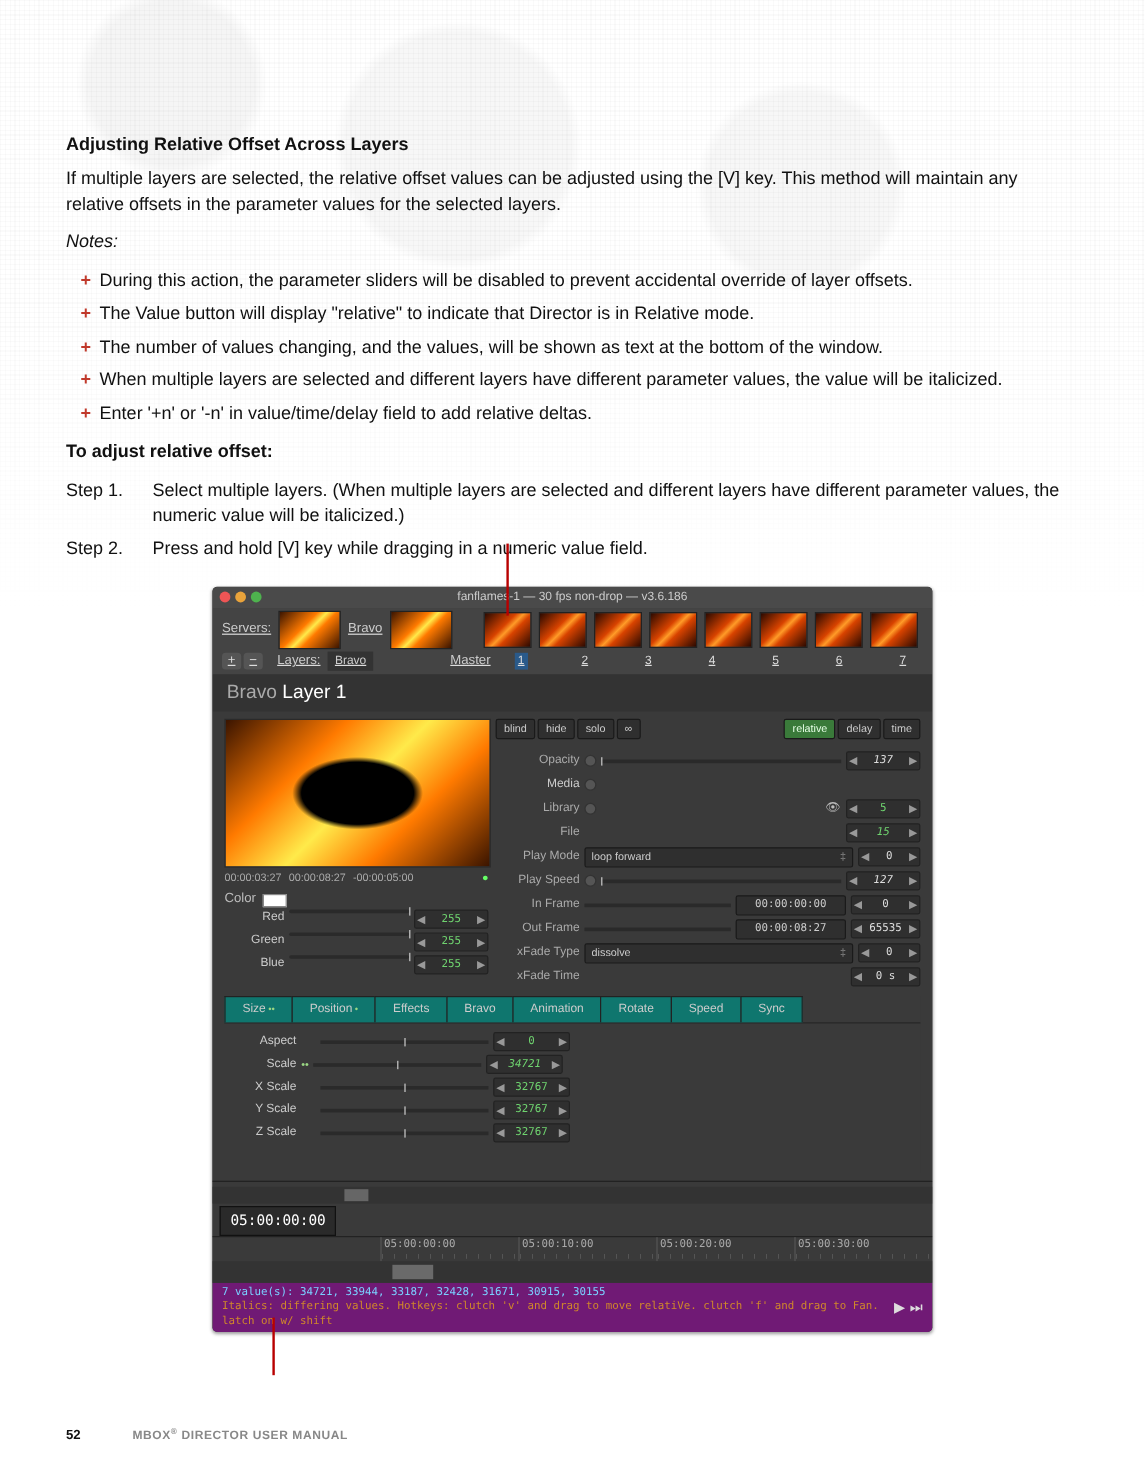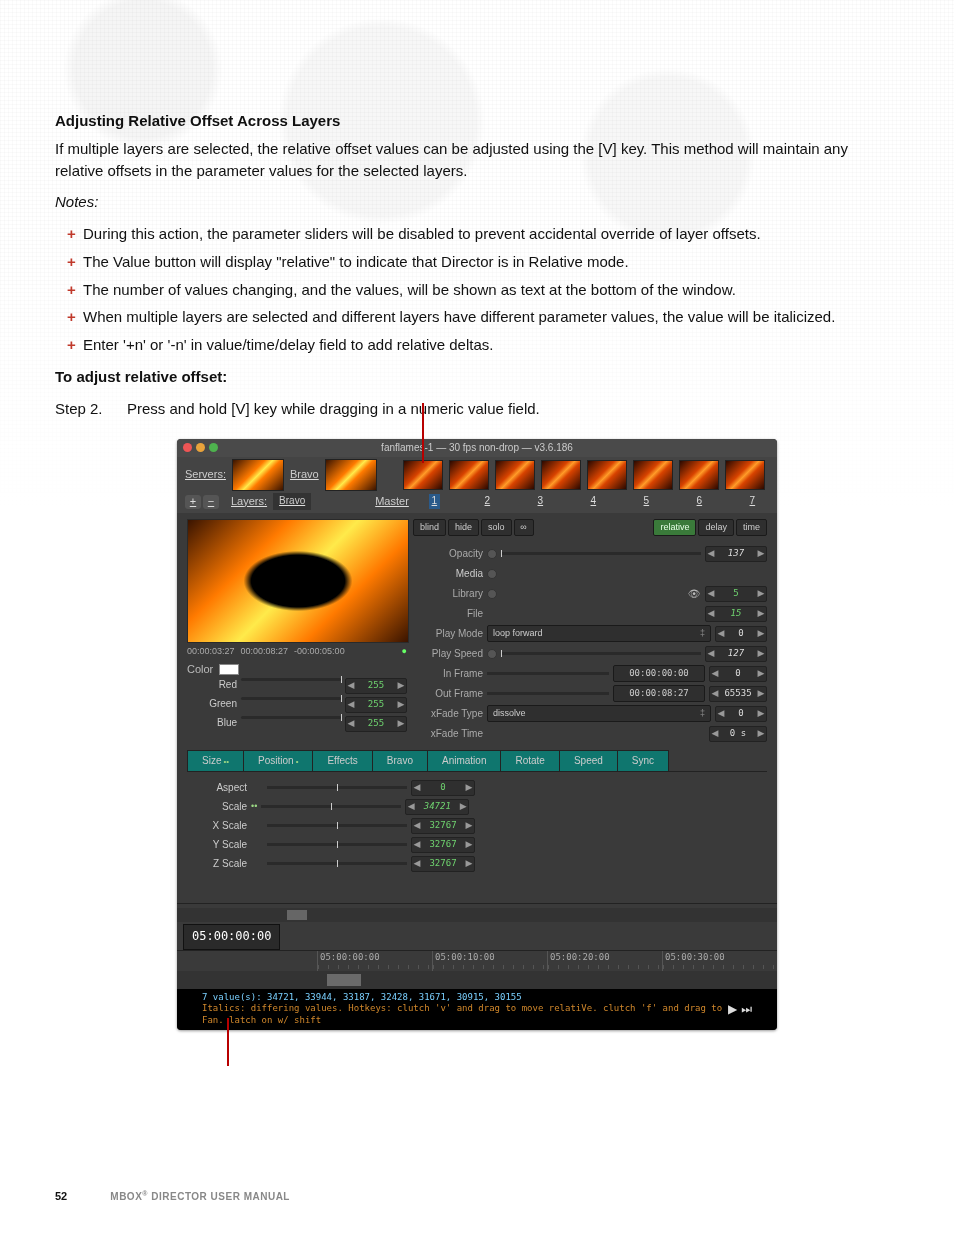--- a/index.html
+++ b/index.html
@@ -86,21 +86,21 @@
   .timeline { background:#3a3a3a; border-top:1px solid #222; padding-top:4px; }
   .tl-top { height:14px; background:#333; position:relative; }
   .tl-seg { position:absolute; background:#666; height:10px; top:2px; width:36px; }
   .tl-time { background:#2a2a2a; color:#fff; font-family:ui-monospace,Menlo,monospace; font-size:12px; padding:3px 8px; display:inline-block; margin:2px 0 0 6px; border:1px solid #111; }
   .ruler { display:flex; font-size:9px; color:#aaa; padding-left:140px; position:relative; height:20px; border-top:1px solid #222; }
   .ruler .tick { flex:1; border-left:1px solid #555; padding-left:2px; font-family:ui-monospace,Menlo,monospace; position:relative; }
   .ruler .tick::after { content:""; position:absolute; left:0; right:0; bottom:2px; height:4px; background:
      repeating-linear-gradient(90deg,#555 0 1px, transparent 1px 10px); }
   .tl-body { height:18px; background:#333; position:relative; }
   .tl-clip { position:absolute; left:150px; top:3px; width:34px; height:12px; background:#6a6a6a; }
-  .footer-status { background:#000000; padding:3px 25px; display:flex; align-items:center; justify-content:flex-end; }
+  .footer-status { background:#701a75; padding:3px 8px; display:flex; align-items:center; justify-content:flex-end; }
   .status-text { font-size:9px; color:#7ad0ff; font-family:ui-monospace,Menlo,monospace; line-height:1.3; }
   .status-text .hint { color:#d0872b; }
   .play-ctrl { display:flex; gap:4px; }
   .play-ctrl span { color:#ddd; font-size:12px; cursor:pointer; }
   .page-footer { position:absolute; left:55px; bottom:30px; font-size:11px; color:#333; }
   .page-footer .pn { font-weight:bold; color:#111; margin-right:40px; }
   .page-footer .man { color:#888; letter-spacing:.5px; font-weight:700; font-size:10px; }
   .page-footer sup { font-size:7px; }
   .layer-num { width:11px; text-align:center; color:#ddd; font-size:10px; }
   .layer-num.on { background:#2a5a8a; }
@@ -116,20 +116,21 @@
   <p class="italic">Notes:</p>
   <ul class="plus">
     <li>During this action, the parameter sliders will be disabled to prevent accidental override of layer offsets.</li>
     <li>The Value button will display "relative" to indicate that Director is in Relative mode.</li>
     <li>The number of values changing, and the values, will be shown as text at the bottom of the window.</li>
     <li>When multiple layers are selected and different layers have different parameter values, the value will be italicized.</li>
     <li>Enter '+n' or '-n' in value/time/delay field to add relative deltas.</li>
   </ul>
   <p style="font-weight:600">To adjust relative offset:</p>
   <ol class="steps">
+    <li><span class="step-label">Step 1.</span><span>Select multiple layers. (When multiple layers are selected and different layers have different parameter values, the numeric value will be italicized.)</span></li>
     <li><span class="step-label">Step 2.</span><span>Press and hold [V] key while dragging in a numeric value field.</span></li>
   </ol>
 
   <div class="screenshot-wrap">
     <div class="callout-top"></div>
     <div class="shot">
 
       <div class="titlebar">
         <div class="traffic">
           <span class="tred"></span>
@@ -174,20 +175,23 @@
           <span class="layer-num">4</span>
           <span style="flex:0 0 30px"></span>
           <span class="layer-num">5</span>
           <span style="flex:0 0 30px"></span>
           <span class="layer-num">6</span>
           <span style="flex:0 0 30px"></span>
           <span class="layer-num">7</span>
         </div>
       </div>
 
+      <div class="bravo-title">
+        <span>Bravo </span><b>Layer 1</b>
+      </div>
 
       <div class="main-grid">
         <div class="media-panel">
           <div class="preview-col">
             <div class="preview-img"></div>
             <div class="preview-times">
               <span>00:00:03:27</span>
               <span>00:00:08:27</span>
               <span>-00:00:05:00</span>
               <span class="dot">●</span>

